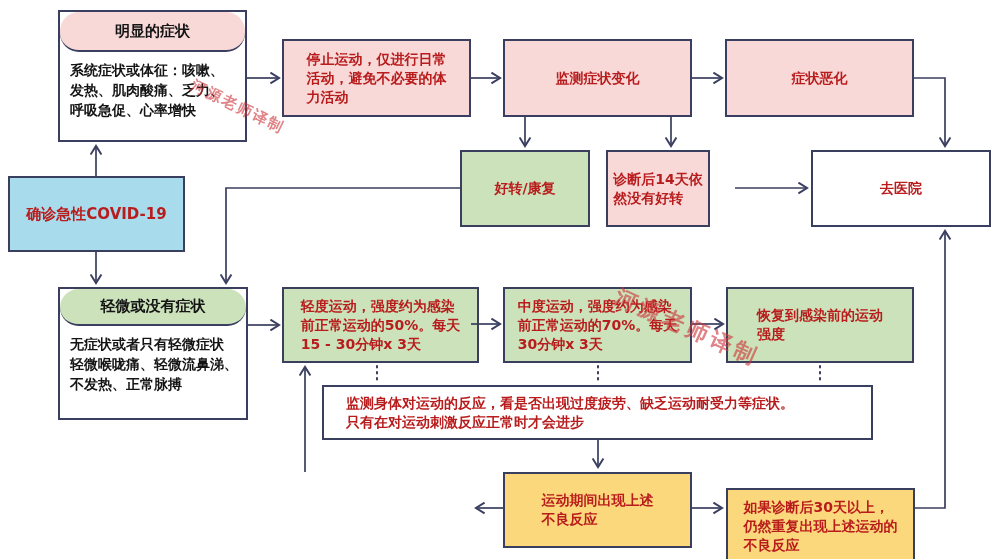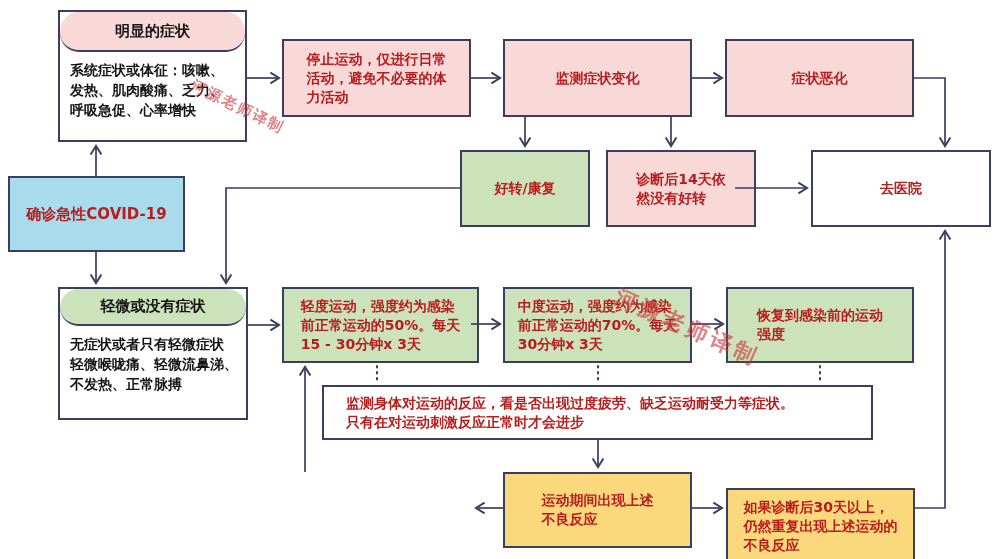--- a/index.html
+++ b/index.html
@@ -118,21 +118,21 @@
     <span class="txt">症状恶化</span>
   </div>
 
   <div class="node blue center" style="left:8px; top:176px; width:177px; height:76px; font-size:15px;">
     <span class="txt">确诊急性COVID-19</span>
   </div>
 
   <div class="node green center" style="left:460px; top:150px; width:130px; height:77px;">
     <span class="txt">好转/康复</span>
   </div>
-  <div class="node pink" style="left:606px; top:150px; width:150px; height:77px;">
+  <div class="node pink" style="left:606px; top:150px; width:104px; height:77px;">
     <span class="txt">诊断后14天依
 然没有好转</span>
   </div>
   <div class="node whitebg center" style="left:811px; top:150px; width:180px; height:77px;">
     <span class="txt">去医院</span>
   </div>
 
   <div class="splitbox" style="left:58px; top:287px; width:190px; height:133px;">
     <div class="hdr hdr-green" style="height:37px;">
       <span>轻微或没有症状</span>

